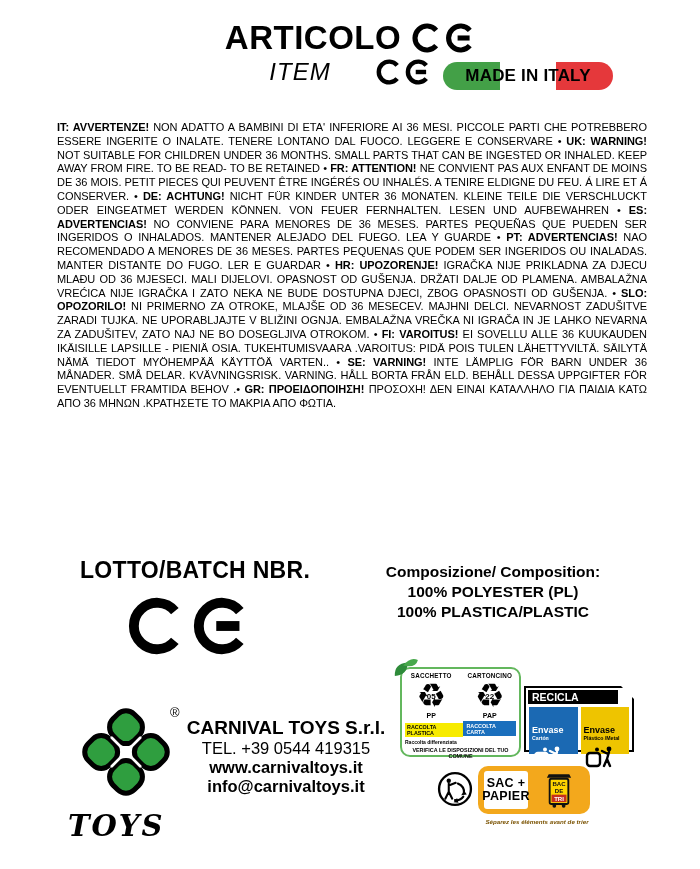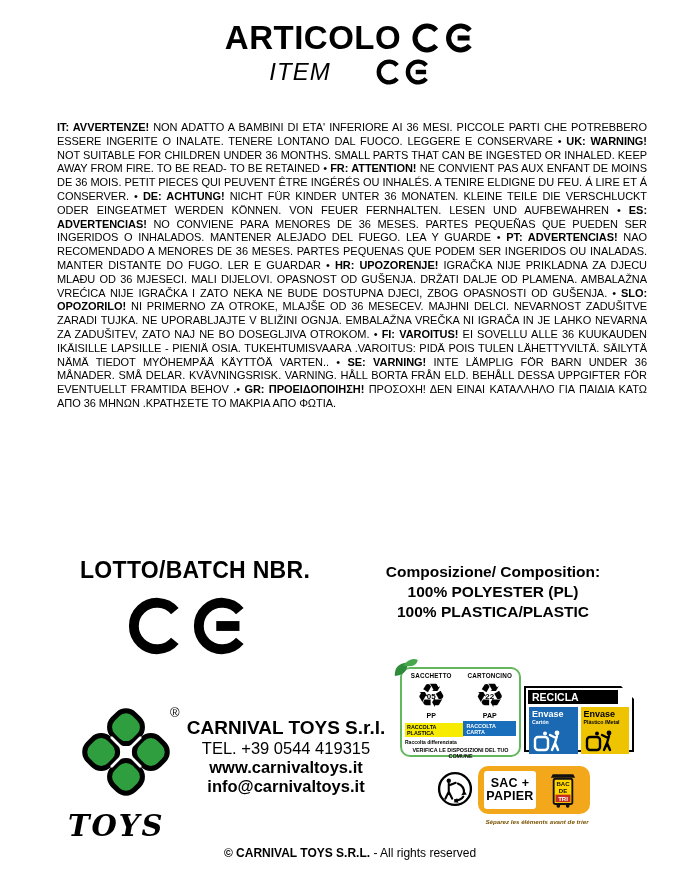--- a/index.html
+++ b/index.html
@@ -45,21 +45,21 @@
   .tag-blue{background:var(--tag-blue);color:#fff;font-size:5.4px;font-weight:800;padding:1.5px 3px;}
   .gb-footer{font-size:5.4px;font-weight:800;text-align:center;margin-top:2px;}
 
   .recicla{position:absolute;left:524px;top:686px;width:110px;height:66px;box-sizing:border-box;
            border:2px solid #000;background:#fff;}
   .fold{position:absolute;top:-2px;right:-2px;width:0;height:0;
         border-top:13px solid #fff;border-left:13px solid transparent;}
   .recicla-hdr{margin:2px 14px 0 2px;background:#000;color:#fff;font-size:10.5px;font-weight:800;
                padding:1px 4px;line-height:12px;}
   .recicla-panels{display:flex;gap:3px;padding:3px;}
-  .panel{flex:1;height:47px;padding:2px 3px;box-sizing:border-box;}
+  .panel{flex:1;height:47px;padding:18px 3px;box-sizing:border-box;}
   .panel.blue{background:var(--recicla-blue);color:#fff;}
   .panel.yellow{background:var(--recicla-yellow);color:#000;}
   .panel-title{font-size:9px;font-weight:800;line-height:10px;}
   .panel-sub{font-size:5.2px;font-weight:700;line-height:6px;height:6px;}
   .panel svg{margin-top:4px;}
 
   .clover{position:absolute;left:80px;top:706px;}
   .reg{position:absolute;left:170px;top:705px;font-size:13px;}
   .logo-script{position:absolute;left:68px;top:783px;width:124px;text-align:center;
                font-family:"DejaVu Serif",serif;font-style:italic;font-weight:900;font-size:26px;letter-spacing:-1px;}
@@ -68,21 +68,21 @@
 
   .company{position:absolute;left:183px;top:716px;width:206px;text-align:center;}
   .co-name{font-size:19px;font-weight:800;line-height:23px;}
   .co-line{font-size:16.5px;line-height:19px;}
   .co-bold{font-weight:800;}
 
   .triman-wrap{position:absolute;left:437px;top:766px;width:165px;height:70px;}
   .triman-circle{position:absolute;left:0;top:5px;}
   .sacpapier{position:absolute;left:41px;top:0;width:112px;height:48px;border-radius:10px;
              background:var(--triman-orange);display:flex;align-items:center;}
-  .sac-white{background:#fff;border-radius:3px;margin-left:6px;width:52px;height:38px;display:flex;
+  .sac-white{background:#fff;border-radius:3px;margin-left:6px;width:44px;height:38px;display:flex;
              flex-direction:column;justify-content:center;align-items:center;font-weight:800;
              font-size:12.5px;line-height:13.5px;letter-spacing:.3px;}
   .bin-area{flex:1;display:flex;justify-content:center;}
   .triman-caption{position:absolute;left:41px;top:52px;width:118px;text-align:center;
                   font-size:6.2px;font-weight:800;font-style:italic;color:#7a5200;}
 
   .copyright{position:absolute;left:0;top:846px;width:100%;text-align:center;font-size:12px;}
   .copyright .b{font-weight:800;}
 </style>
 </head>
@@ -104,20 +104,28 @@
     <span class="subtitle">ITEM</span>
     <svg width="55" height="26" viewBox="0 0 210 100">
       <path d="M80.6 24.3 A40 40 0 1 0 80.6 75.7" fill="none" stroke="#000" stroke-width="17"></path>
       <g transform="translate(112,0)">
         <path d="M80.6 24.3 A40 40 0 1 0 80.6 75.7" fill="none" stroke="#000" stroke-width="17"></path>
         <path d="M40 50 H 80" stroke="#000" stroke-width="17"></path>
       </g>
     </svg>
   </div>
 
+  <div class="badge">
+    <div class="stripes">
+      <div class="s-green"></div>
+        <div class="s-white"></div>
+        <div class="s-red"></div>
+    </div>
+    <span class="label">MADE IN ITALY</span>
+  </div>
 
   <p class="warnings"><span class="b">IT: AVVERTENZE!</span><span> NON ADATTO A BAMBINI DI ETA' INFERIORE AI 36 MESI. PICCOLE PARTI CHE POTREBBERO ESSERE INGERITE O INALATE. TENERE LONTANO DAL FUOCO. LEGGERE E CONSERVARE • </span><span class="b">UK: WARNING!</span><span> NOT SUITABLE FOR CHILDREN UNDER 36 MONTHS. SMALL PARTS THAT CAN BE INGESTED OR INHALED. KEEP AWAY FROM FIRE. TO BE READ- TO BE RETAINED • </span><span class="b">FR: ATTENTION!</span><span> NE CONVIENT PAS AUX ENFANT DE MOINS DE 36 MOIS. PETIT PIECES QUI PEUVENT ÊTRE INGÉRÉS OU INHALÉS. A TENIRE ELDIGNE DU FEU. Á LIRE ET Á CONSERVER. • </span><span class="b">DE: ACHTUNG!</span><span> NICHT FÜR KINDER UNTER 36 MONATEN. KLEINE TEILE DIE VERSCHLUCKT ODER EINGEATMET WERDEN KÖNNEN. VON FEUER FERNHALTEN. LESEN UND AUFBEWAHREN • </span><span class="b">ES: ADVERTENCIAS!</span><span> NO CONVIENE PARA MENORES DE 36 MESES. PARTES PEQUEÑAS QUE PUEDEN SER INGERIDOS O INHALADOS. MANTENER ALEJADO DEL FUEGO. LEA Y GUARDE • </span><span class="b">PT: ADVERTENCIAS!</span><span> NAO RECOMENDADO A MENORES DE 36 MESES. PARTES PEQUENAS QUE PODEM SER INGERIDOS OU INALADAS. MANTER DISTANTE DO FUGO. LER E GUARDAR • </span><span class="b">HR: UPOZORENJE!</span><span> IGRAČKA NIJE PRIKLADNA ZA DJECU MLAĐU OD 36 MJESECI. MALI DIJELOVI. OPASNOST OD GUŠENJA. DRŽATI DALJE OD PLAMENA. AMBALAŽNA VREĆICA NIJE IGRAČKA I ZATO NEKA NE BUDE DOSTUPNA DJECI, ZBOG OPASNOSTI OD GUŠENJA. • </span><span class="b">SLO: OPOZORILO!</span><span> NI PRIMERNO ZA OTROKE, MLAJŠE OD 36 MESECEV. MAJHNI DELCI. NEVARNOST ZADUŠITVE ZARADI TUJKA. NE UPORABLJAJTE V BLIŽINI OGNJA. EMBALAŽNA VREČKA NI IGRAČA IN JE LAHKO NEVARNA ZA ZADUŠITEV, ZATO NAJ NE BO DOSEGLJIVA OTROKOM. • </span><span class="b">FI: VAROITUS!</span><span> EI SOVELLU ALLE 36 KUUKAUDEN IKÄISILLE LAPSILLE - PIENIÄ OSIA. TUKEHTUMISVAARA .VAROITUS: PIDÄ POIS TULEN LÄHETTYVILTÄ. SÄILYTÄ NÄMÄ TIEDOT MYÖHEMPÄÄ KÄYTTÖÄ VARTEN.. • </span><span class="b">SE: VARNING!</span><span> INTE LÄMPLIG FÖR BARN UNDER 36 MÅNADER. SMÅ DELAR. KVÄVNINGSRISK. VARNING. HÅLL BORTA FRÅN ELD. BEHÅLL DESSA UPPGIFTER FÖR EVENTUELLT FRAMTIDA BEHOV .• </span><span class="b">GR: ΠΡΟΕΙΔΟΠΟΙΗΣΗ!</span><span> ΠΡΟΣΟΧΗ! ΔΕΝ ΕΙΝΑΙ ΚΑΤΑΛΛΗΛΟ ΓΙΑ ΠΑΙΔΙΑ ΚΑΤΩ ΑΠΟ 36 ΜΗΝΩΝ .ΚΡΑΤΗΣΕΤΕ ΤΟ ΜΑΚΡΙΑ ΑΠΟ ΦΩΤΙΑ.</span></p>
 
   <div class="batch-label">LOTTO/BATCH NBR.</div>
   <svg class="bigce" width="122" height="58" viewBox="0 0 210 100">
     <path d="M80.6 24.3 A40 40 0 1 0 80.6 75.7" fill="none" stroke="#000" stroke-width="17"></path>
     <g transform="translate(112,0)">
       <path d="M80.6 24.3 A40 40 0 1 0 80.6 75.7" fill="none" stroke="#000" stroke-width="17"></path>
       <path d="M40 50 H 80" stroke="#000" stroke-width="17"></path>
     </g>
@@ -236,17 +244,14 @@
           <text x="15" y="15" text-anchor="middle" font-size="6.5" font-weight="800" fill="#111" font-family="Liberation Sans, sans-serif">BAC</text>
           <text x="15" y="22" text-anchor="middle" font-size="6.5" font-weight="800" fill="#111" font-family="Liberation Sans, sans-serif">DE</text>
           <rect x="7" y="24" width="16" height="8" fill="#c62f1e"></rect>
           <text x="15" y="30.5" text-anchor="middle" font-size="6.5" font-weight="800" fill="#fff" font-family="Liberation Sans, sans-serif">TRI</text>
         </svg>
       </div>
     </div>
     <div class="triman-caption">Séparez les éléments avant de trier</div>
   </div>
 
-  <div class="copyright">
-    <span class="b">© CARNIVAL TOYS S.R.L.</span><span> - All rights reserved</span>
-  </div>
 
 </div>
 
 </body></html>

